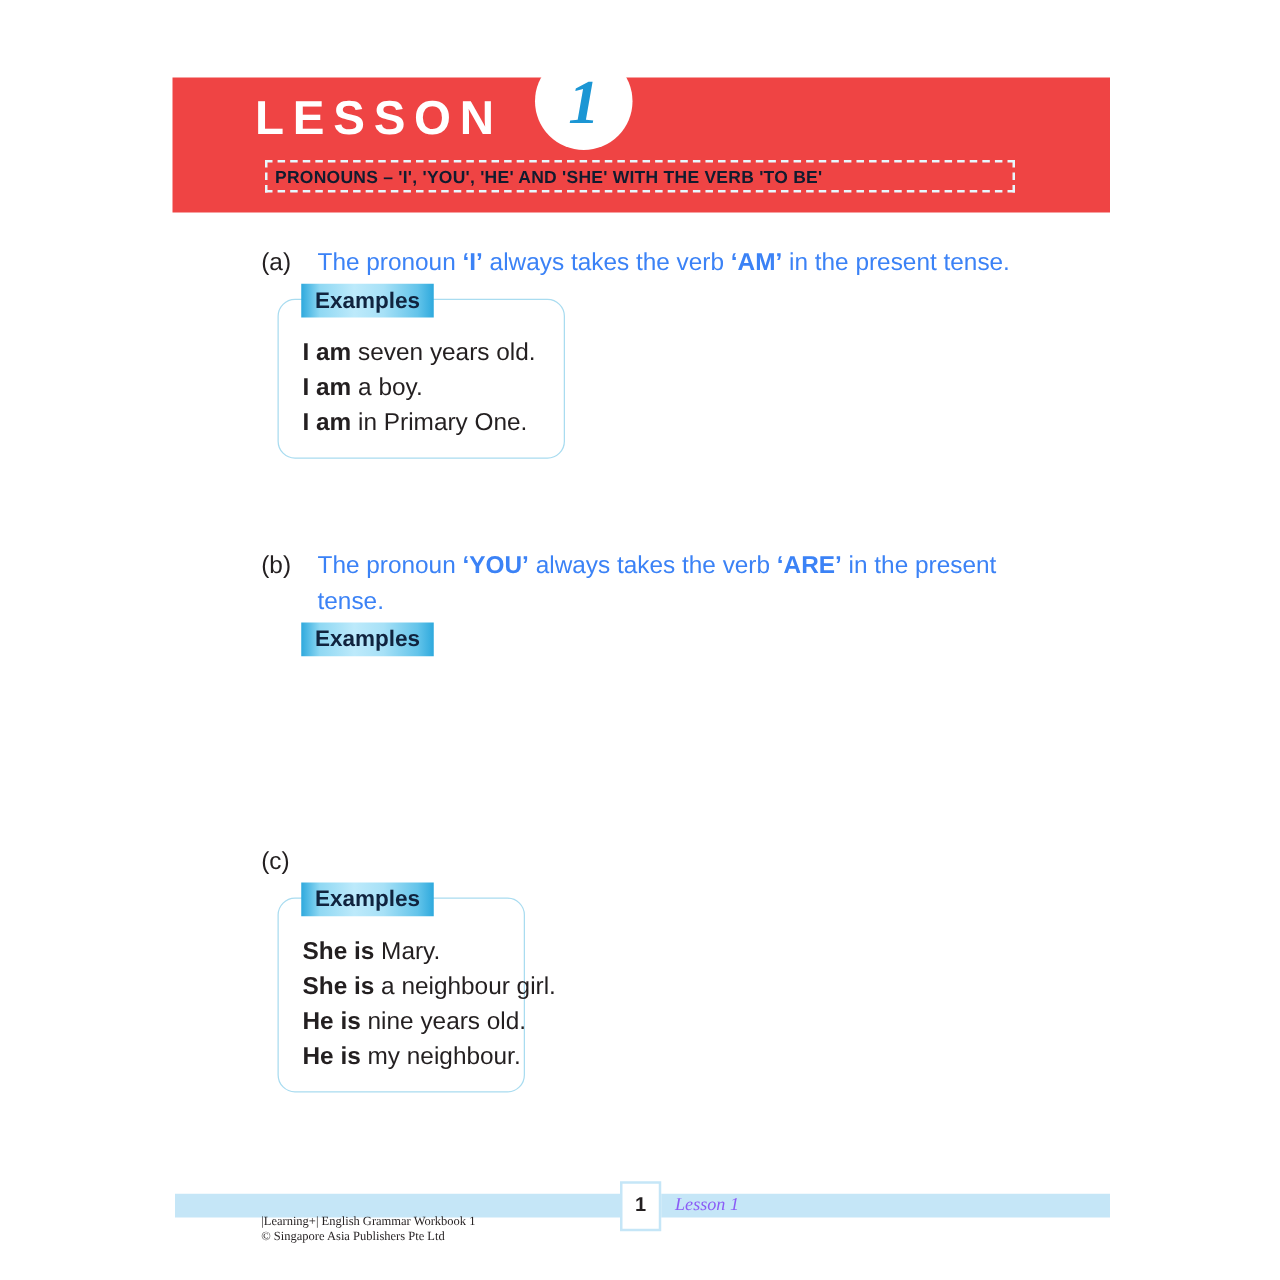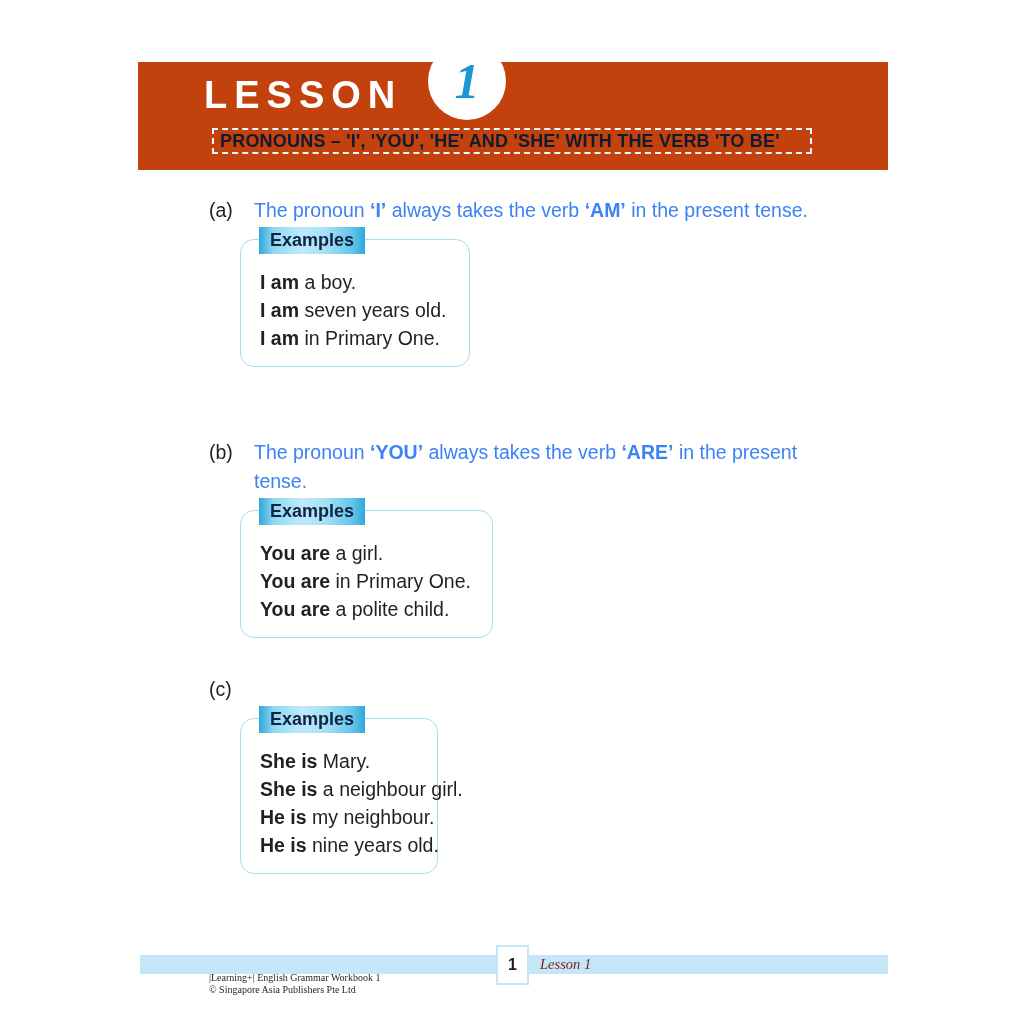--- a/index.html
+++ b/index.html
@@ -21,21 +21,21 @@
     inset: 0;
   }
 
   
   .banner {
     position: absolute;
     left: 138px;
     top: 62px;
     width: 750px;
     height: 108px;
-    background: #c2410c;
+    background: #ef4444;
   }
   .banner-title {
     position: absolute;
     left: 66px;
     top: 14px;
     font-size: 38px;
     font-weight: bold;
     color: #ffffff;
     letter-spacing: 7px;
     line-height: 1;
@@ -70,21 +70,21 @@
     left: 74px;
     top: 66px;
     width: 600px;
     height: 26px;
     border: 2px dashed #e8f7fd;
     box-sizing: border-box;
     display: flex;
     align-items: center;
   }
   .banner-subtitle {
-    font-size: 18px;
+    font-size: 14px;
     font-weight: bold;
     color: #111b2e;
     letter-spacing: 0.2px;
     padding-left: 6px;
     white-space: nowrap;
     font-family: "Liberation Sans", sans-serif;
   }
 
   
   .section {
@@ -112,21 +112,21 @@
     font-size: 19.5px;
     line-height: 29px;
     color: #3b82f6;
     max-width: 575px;
   }
   .stmt-text b { font-weight: bold; }
 
   
   .ex-wrap {
     position: relative;
-    margin-left: 31px;
+    margin-left: 13px;
     margin-top: 14px;
   }
   .ex-box {
     border: 1.5px solid #a9dcf0;
     border-radius: 14px;
     box-sizing: border-box;
     padding: 28px 22px 14px 19px;
     display: inline-block;
     min-width: 175px;
   }
@@ -189,21 +189,21 @@
     font-family: "Liberation Sans", sans-serif;
   }
   .footer-lesson {
     position: absolute;
     left: 540px;
     top: 955px;
     height: 19px;
     line-height: 19px;
     font-size: 14.5px;
     font-style: italic;
-    color: #7f1d1d;
+    color: #8b5cf6;
     font-family: "Liberation Serif", serif;
   }
   .footer-credit {
     position: absolute;
     left: 209px;
     top: 972px;
     font-size: 10px;
     line-height: 11.5px;
     color: #231f20;
     font-family: "Liberation Serif", serif;
@@ -226,42 +226,41 @@
     </div>
   </div>
 
   <div class="section sec-a w-a">
     <div class="stmt">
       <div class="stmt-label">(a)</div>
       <div class="stmt-text"><span>The pronoun </span><b>‘I’</b><span> always takes the verb </span><b>‘AM’</b><span> in the present tense.</span></div>
     </div>
     <div class="ex-wrap">
       <div class="ex-tab">Examples</div>
-      <div class="ex-box"><div class="ex-line"><b>I am</b><span> a boy.</span></div><div class="ex-line"><b>I am</b><span> seven years old.</span></div><div class="ex-line"><b>I am</b><span> in Primary One.</span></div></div>
+      <div class="ex-box"><div class="ex-line"><b>I am</b><span> seven years old.</span></div><div class="ex-line"><b>I am</b><span> a boy.</span></div><div class="ex-line"><b>I am</b><span> in Primary One.</span></div></div>
     </div>
   </div>
 
   <div class="section sec-b w-b">
     <div class="stmt">
       <div class="stmt-label">(b)</div>
       <div class="stmt-text"><span>The pronoun </span><b>‘YOU’</b><span> always takes the verb </span><b>‘ARE’</b><span> in the present tense.</span></div>
     </div>
     <div class="ex-wrap">
       <div class="ex-tab">Examples</div>
-      <div class="ex-box"><div class="ex-line"><b>You are</b><span> a girl.</span></div><div class="ex-line"><b>You are</b><span> in Primary One.</span></div><div class="ex-line"><b>You are</b><span> a polite child.</span></div></div>
     </div>
   </div>
 
   <div class="section sec-c w-c">
     <div class="stmt">
       <div class="stmt-label">(c)</div>
     </div>
     <div class="ex-wrap">
       <div class="ex-tab">Examples</div>
-      <div class="ex-box"><div class="ex-line"><b>She is</b><span> Mary.</span></div><div class="ex-line"><b>She is</b><span> a neighbour girl.</span></div><div class="ex-line"><b>He is</b><span> my neighbour.</span></div><div class="ex-line"><b>He is</b><span> nine years old.</span></div></div>
+      <div class="ex-box"><div class="ex-line"><b>She is</b><span> Mary.</span></div><div class="ex-line"><b>She is</b><span> a neighbour girl.</span></div><div class="ex-line"><b>He is</b><span> nine years old.</span></div><div class="ex-line"><b>He is</b><span> my neighbour.</span></div></div>
     </div>
   </div>
 
   <div class="footer-bar"></div>
   <div class="footer-pagebox">
     <span class="footer-pagenum">1</span>
   </div>
   <div class="footer-lesson">Lesson 1</div>
   <div class="footer-credit">
     <div>|Learning+| English Grammar Workbook 1</div>

